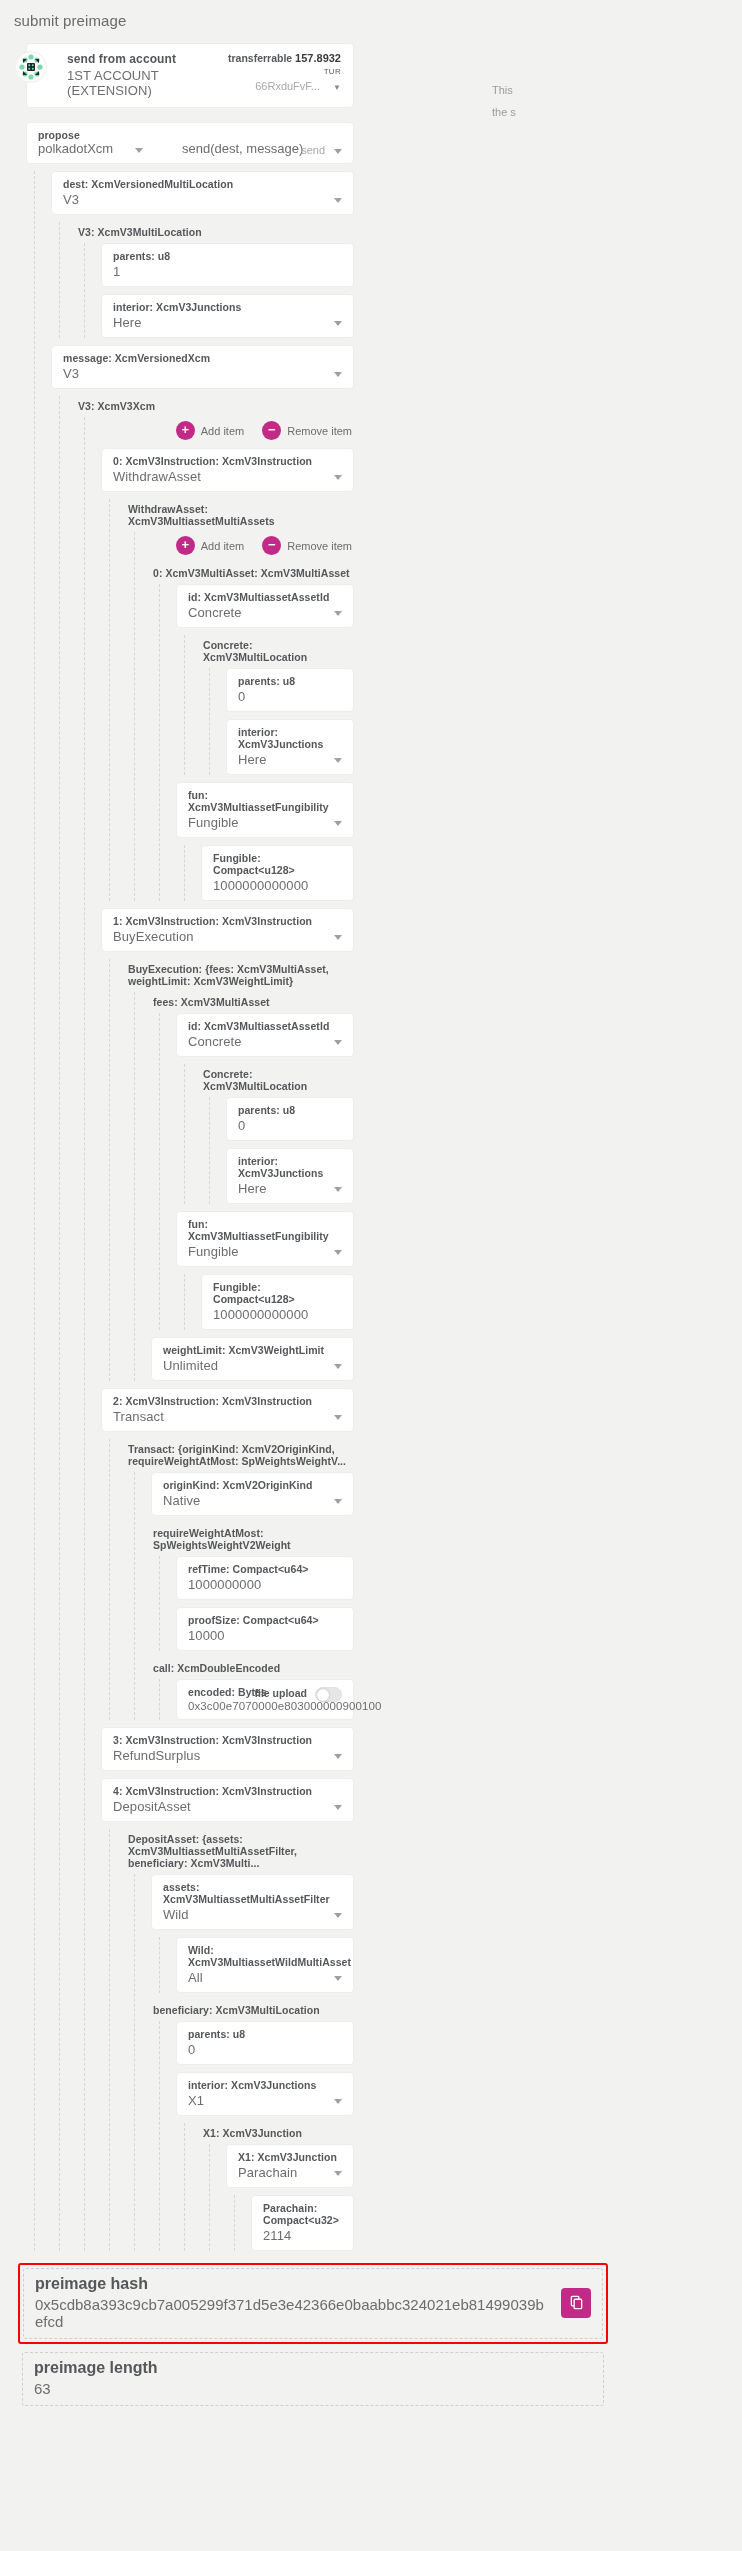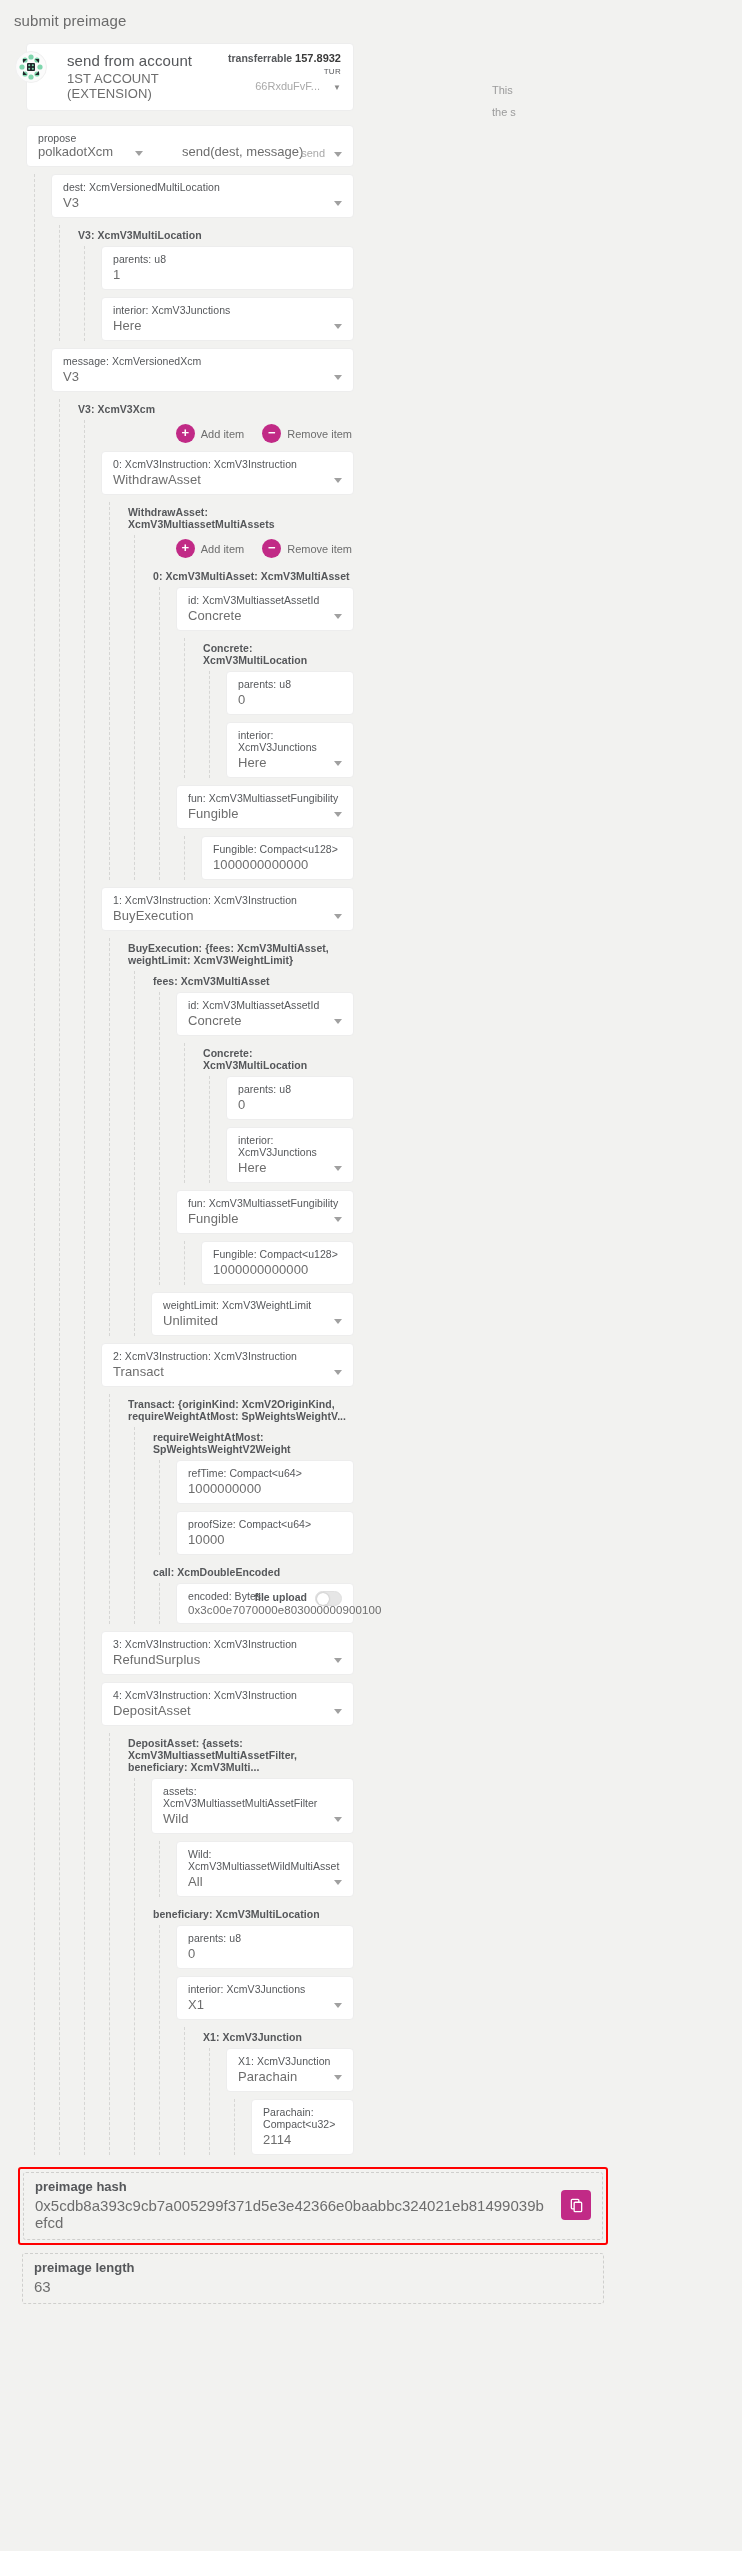--- a/index.html
+++ b/index.html
@@ -39,21 +39,21 @@
   .ident-icon {
     position: absolute;
     left: -12px; top: 7px;
     width: 32px; height: 32px;
     border-radius: 50%;
     background: #fafafa;
     border: 1px solid #f0f0f0;
     overflow: hidden;
   }
   .acct-left .lbl {
-    font-size: 15px; font-weight: normal; color: #55575a; letter-spacing: .1px;
+    font-size: 12px; font-weight: bold; color: #55575a; letter-spacing: .1px;
   }
   .acct-left .val {
     font-size: 13px; color: #6d6d6d; margin-top: 2px; letter-spacing: .1px;
   }
   .acct-right { text-align: right; }
   .acct-right .bal { font-size: 10.5px; color: #55575a; }
   .acct-right .bal b { font-weight: bold; }
   .acct-right .bal .amt { font-weight: bold; color: #3a3a3a; font-size: 11px; }
   .acct-right .bal .unit { font-size: 8px; letter-spacing: .3px; }
   .acct-right .addr {
@@ -77,21 +77,21 @@
   .params { margin-left: 26px; margin-right: 272px; margin-top: 14px; }
 
   .field {
     background: #fff;
     border: 1px solid #ededed;
     border-radius: 4px;
     padding: 6px 11px 7px;
     margin-bottom: 7px;
     position: relative;
   }
-  .field .lbl { font-size: 10.5px; font-weight: normal; color: #55575a; letter-spacing: .05px; }
+  .field .lbl { font-size: 10.5px; font-weight: bold; color: #55575a; letter-spacing: .05px; }
   .field .val { font-size: 13px; color: #6d6d6d; margin-top: 2px; letter-spacing: .1px; }
   .field .val.mono { font-size: 11.5px; }
   .field .caret {
     position: absolute; right: 11px; bottom: 11px;
     width: 0; height: 0;
     border-left: 4px solid transparent;
     border-right: 4px solid transparent;
     border-top: 5px solid #a0a0a0;
   }
 
@@ -168,21 +168,21 @@
     padding: 3px;
   }
   .dashed-field {
     border: 1px dashed #cfcfcd;
     border-radius: 3px;
     background: #f2f2f0;
     padding: 6px 11px 8px;
     position: relative;
     display: flex; justify-content: space-between; align-items: center;
   }
-  .dashed-field .lbl { font-size: 13px; font-weight: bold; color: #55575a; }
+  .dashed-field .lbl { font-size: 16px; font-weight: bold; color: #55575a; }
   .dashed-field .val { font-size: 15px; color: #6d6d6d; margin-top: 3px; word-break: break-all; }
   .copy-btn {
     width: 30px; height: 30px; border-radius: 4px;
     background: #c12a86; color:#fff;
     display:flex; align-items:center; justify-content:center;
     flex: 0 0 auto; margin-left: 12px;
   }
   .len-wrap { margin: 8px 22px 0 22px; }
 </style>
 </head>
@@ -408,20 +408,25 @@
 
             <div class="field">
               <div class="lbl">2: XcmV3Instruction: XcmV3Instruction</div>
               <div class="val">Transact</div>
               <span class="caret"></span>
             </div>
 
             <div class="nest">
               <div class="grouphdr">Transact: {originKind: XcmV2OriginKind, requireWeightAtMost: SpWeightsWeightV...</div>
               <div class="nest">
+                <div class="field">
+                  <div class="lbl">originKind: XcmV2OriginKind</div>
+                  <div class="val">Native</div>
+                  <span class="caret"></span>
+                </div>
                 <div class="grouphdr">requireWeightAtMost: SpWeightsWeightV2Weight</div>
                 <div class="nest">
                   <div class="field">
                     <div class="lbl">refTime: Compact&lt;u64&gt;</div>
                     <div class="val">1000000000</div>
                   </div>
                   <div class="field">
                     <div class="lbl">proofSize: Compact&lt;u64&gt;</div>
                     <div class="val">10000</div>
                   </div>

